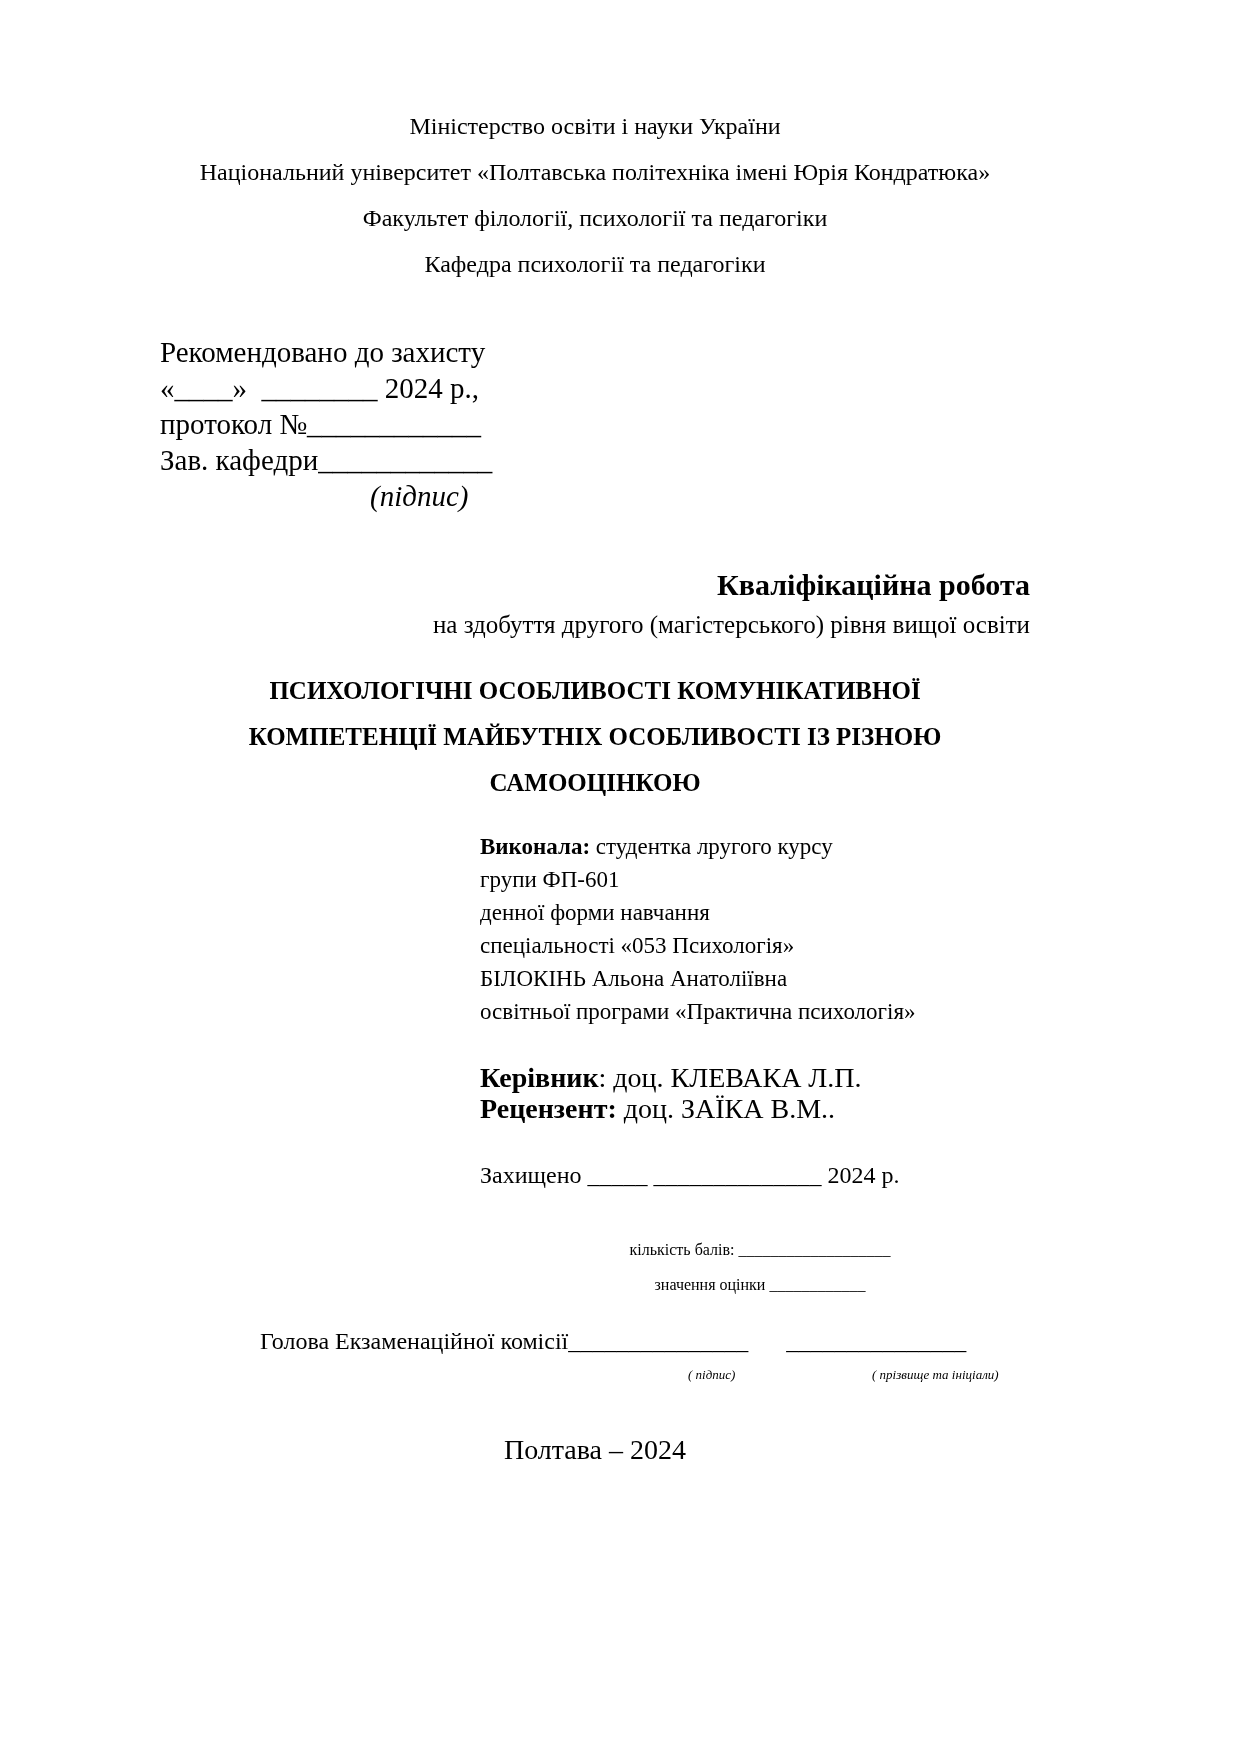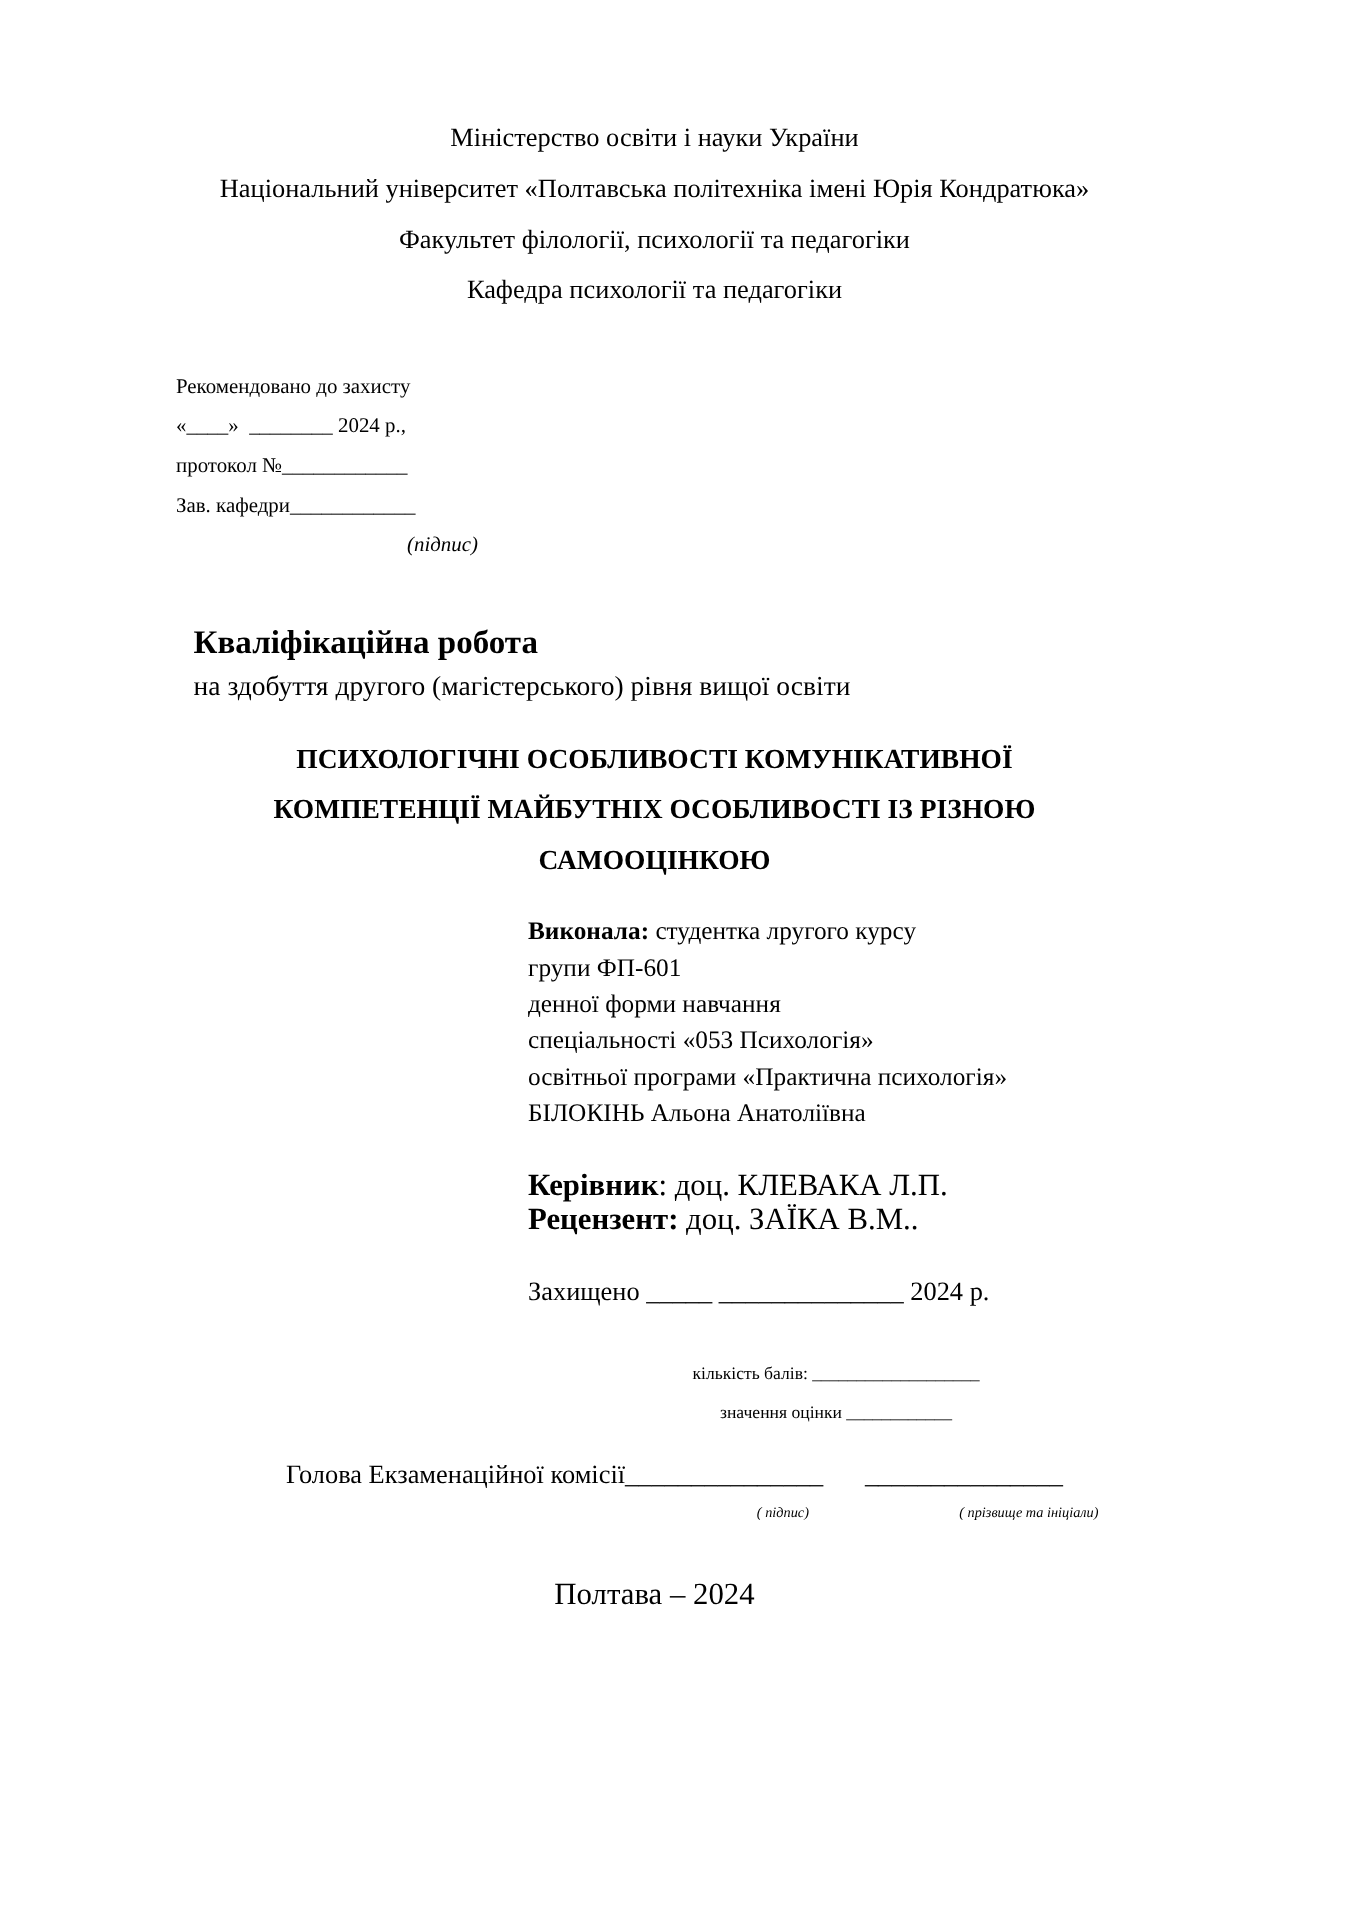--- a/index.html
+++ b/index.html
@@ -37,33 +37,33 @@
     font-size: 24px;
   }
 
   .rec-block {
     position: absolute;
     top: 334px;
     left: 0;
     width: 100%;
     text-align: left;
     line-height: 36px;
-    font-size: 19px;
+    font-size: 29px;
   }
   .rec-signature {
     font-style: italic;
     margin-left: 210px;
   }
 
   .title-block {
     position: absolute;
     top: 565px;
-    left: 16px;
-    width: 100%;
-    text-align: left;
+    left: 0;
+    width: 100%;
+    text-align: right;
   }
   .work-title {
     font-weight: bold;
     font-size: 30px;
     line-height: 40px;
   }
   .work-subtitle {
     font-size: 25px;
     line-height: 40px;
   }
@@ -173,22 +173,22 @@
       <p data-bind="page.work.thesis_line1">ПСИХОЛОГІЧНІ ОСОБЛИВОСТІ КОМУНІКАТИВНОЇ</p>
       <p data-bind="page.work.thesis_line2">КОМПЕТЕНЦІЇ МАЙБУТНІХ ОСОБЛИВОСТІ ІЗ РІЗНОЮ</p>
       <p data-bind="page.work.thesis_line3">САМООЦІНКОЮ</p>
     </div>
 
     <div class="author-block">
       <p><span class="bold" data-bind="page.author.label">Виконала:</span><span data-bind="page.author.label_rest"> студентка лругого курсу</span></p>
       <p data-bind="page.author.group">групи ФП-601</p>
       <p data-bind="page.author.form">денної форми навчання</p>
       <p data-bind="page.author.specialty">спеціальності «053 Психологія»</p>
+      <p data-bind="page.author.name">БІЛОКІНЬ Альона Анатоліївна</p>
       <p data-bind="page.author.program">освітньої програми «Практична психологія»</p>
-      <p data-bind="page.author.name">БІЛОКІНЬ Альона Анатоліївна</p>
     </div>
 
     <div class="supervisor-block">
       <p><span class="bold" data-bind="page.supervisors.supervisor_label">Керівник</span><span data-bind="page.supervisors.supervisor_rest">: доц. КЛЕВАКА Л.П.</span></p>
       <p><span class="bold" data-bind="page.supervisors.reviewer_label">Рецензент:</span><span data-bind="page.supervisors.reviewer_rest"> доц. ЗАЇКА В.М..</span></p>
     </div>
 
     <div class="defense-block">
       <p data-bind="page.defense.line">Захищено _____ ______________ 2024 р.</p>
     </div>

